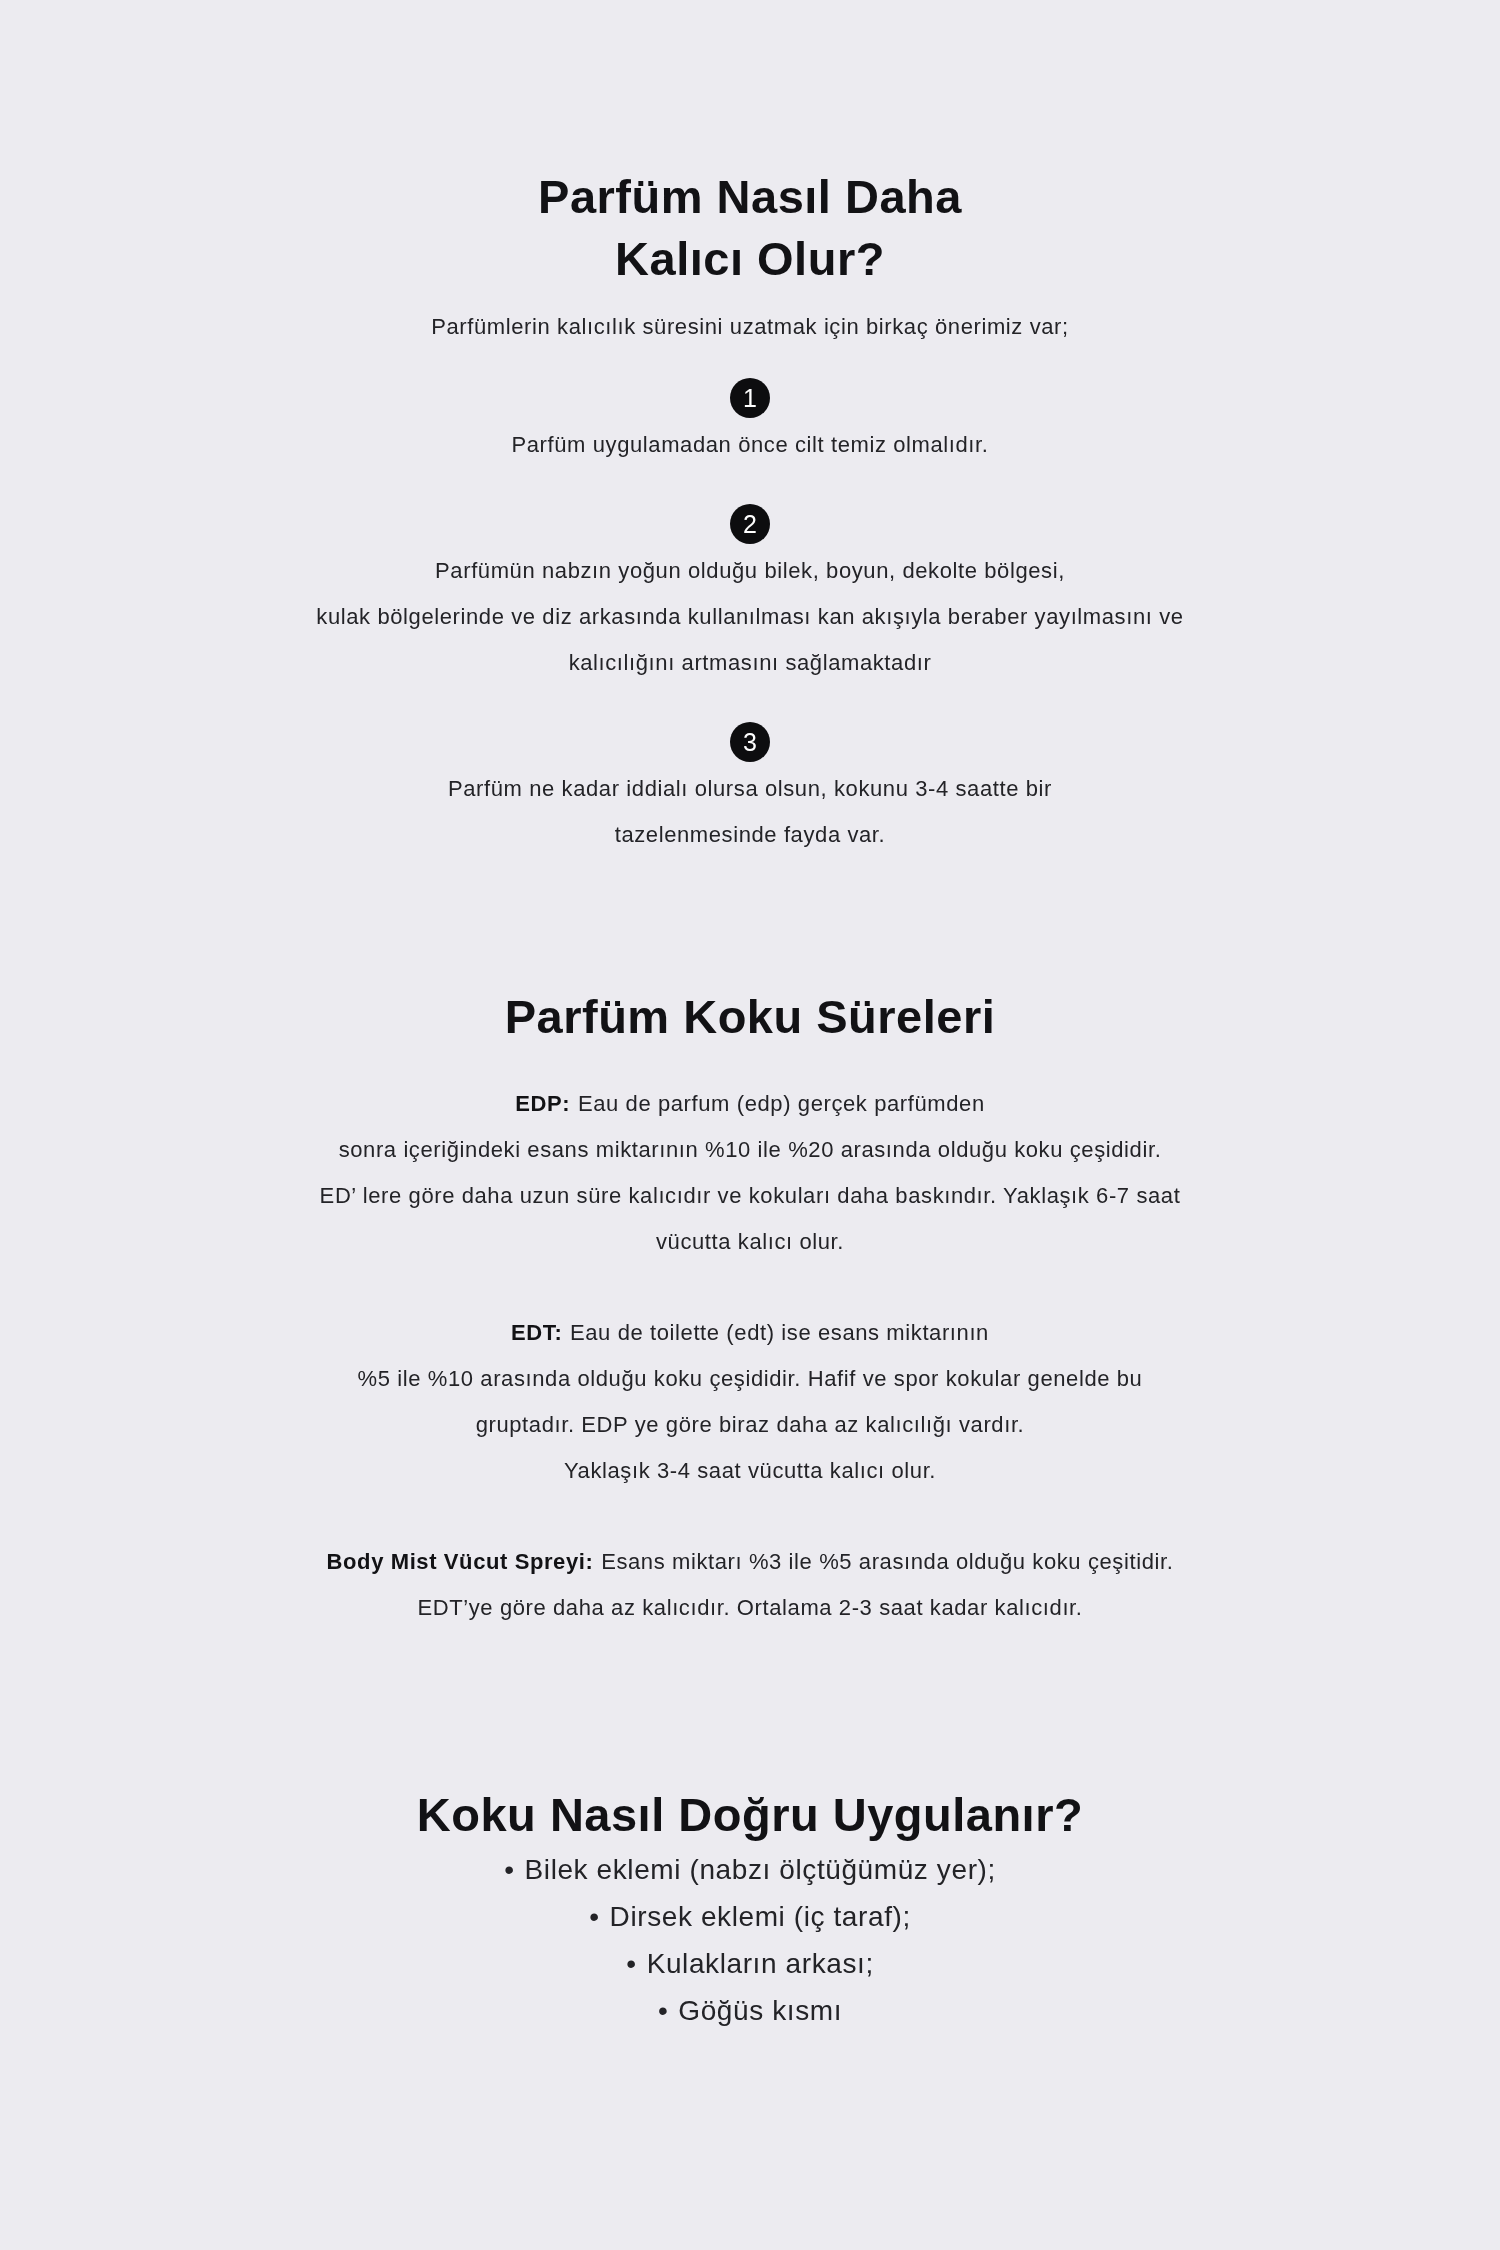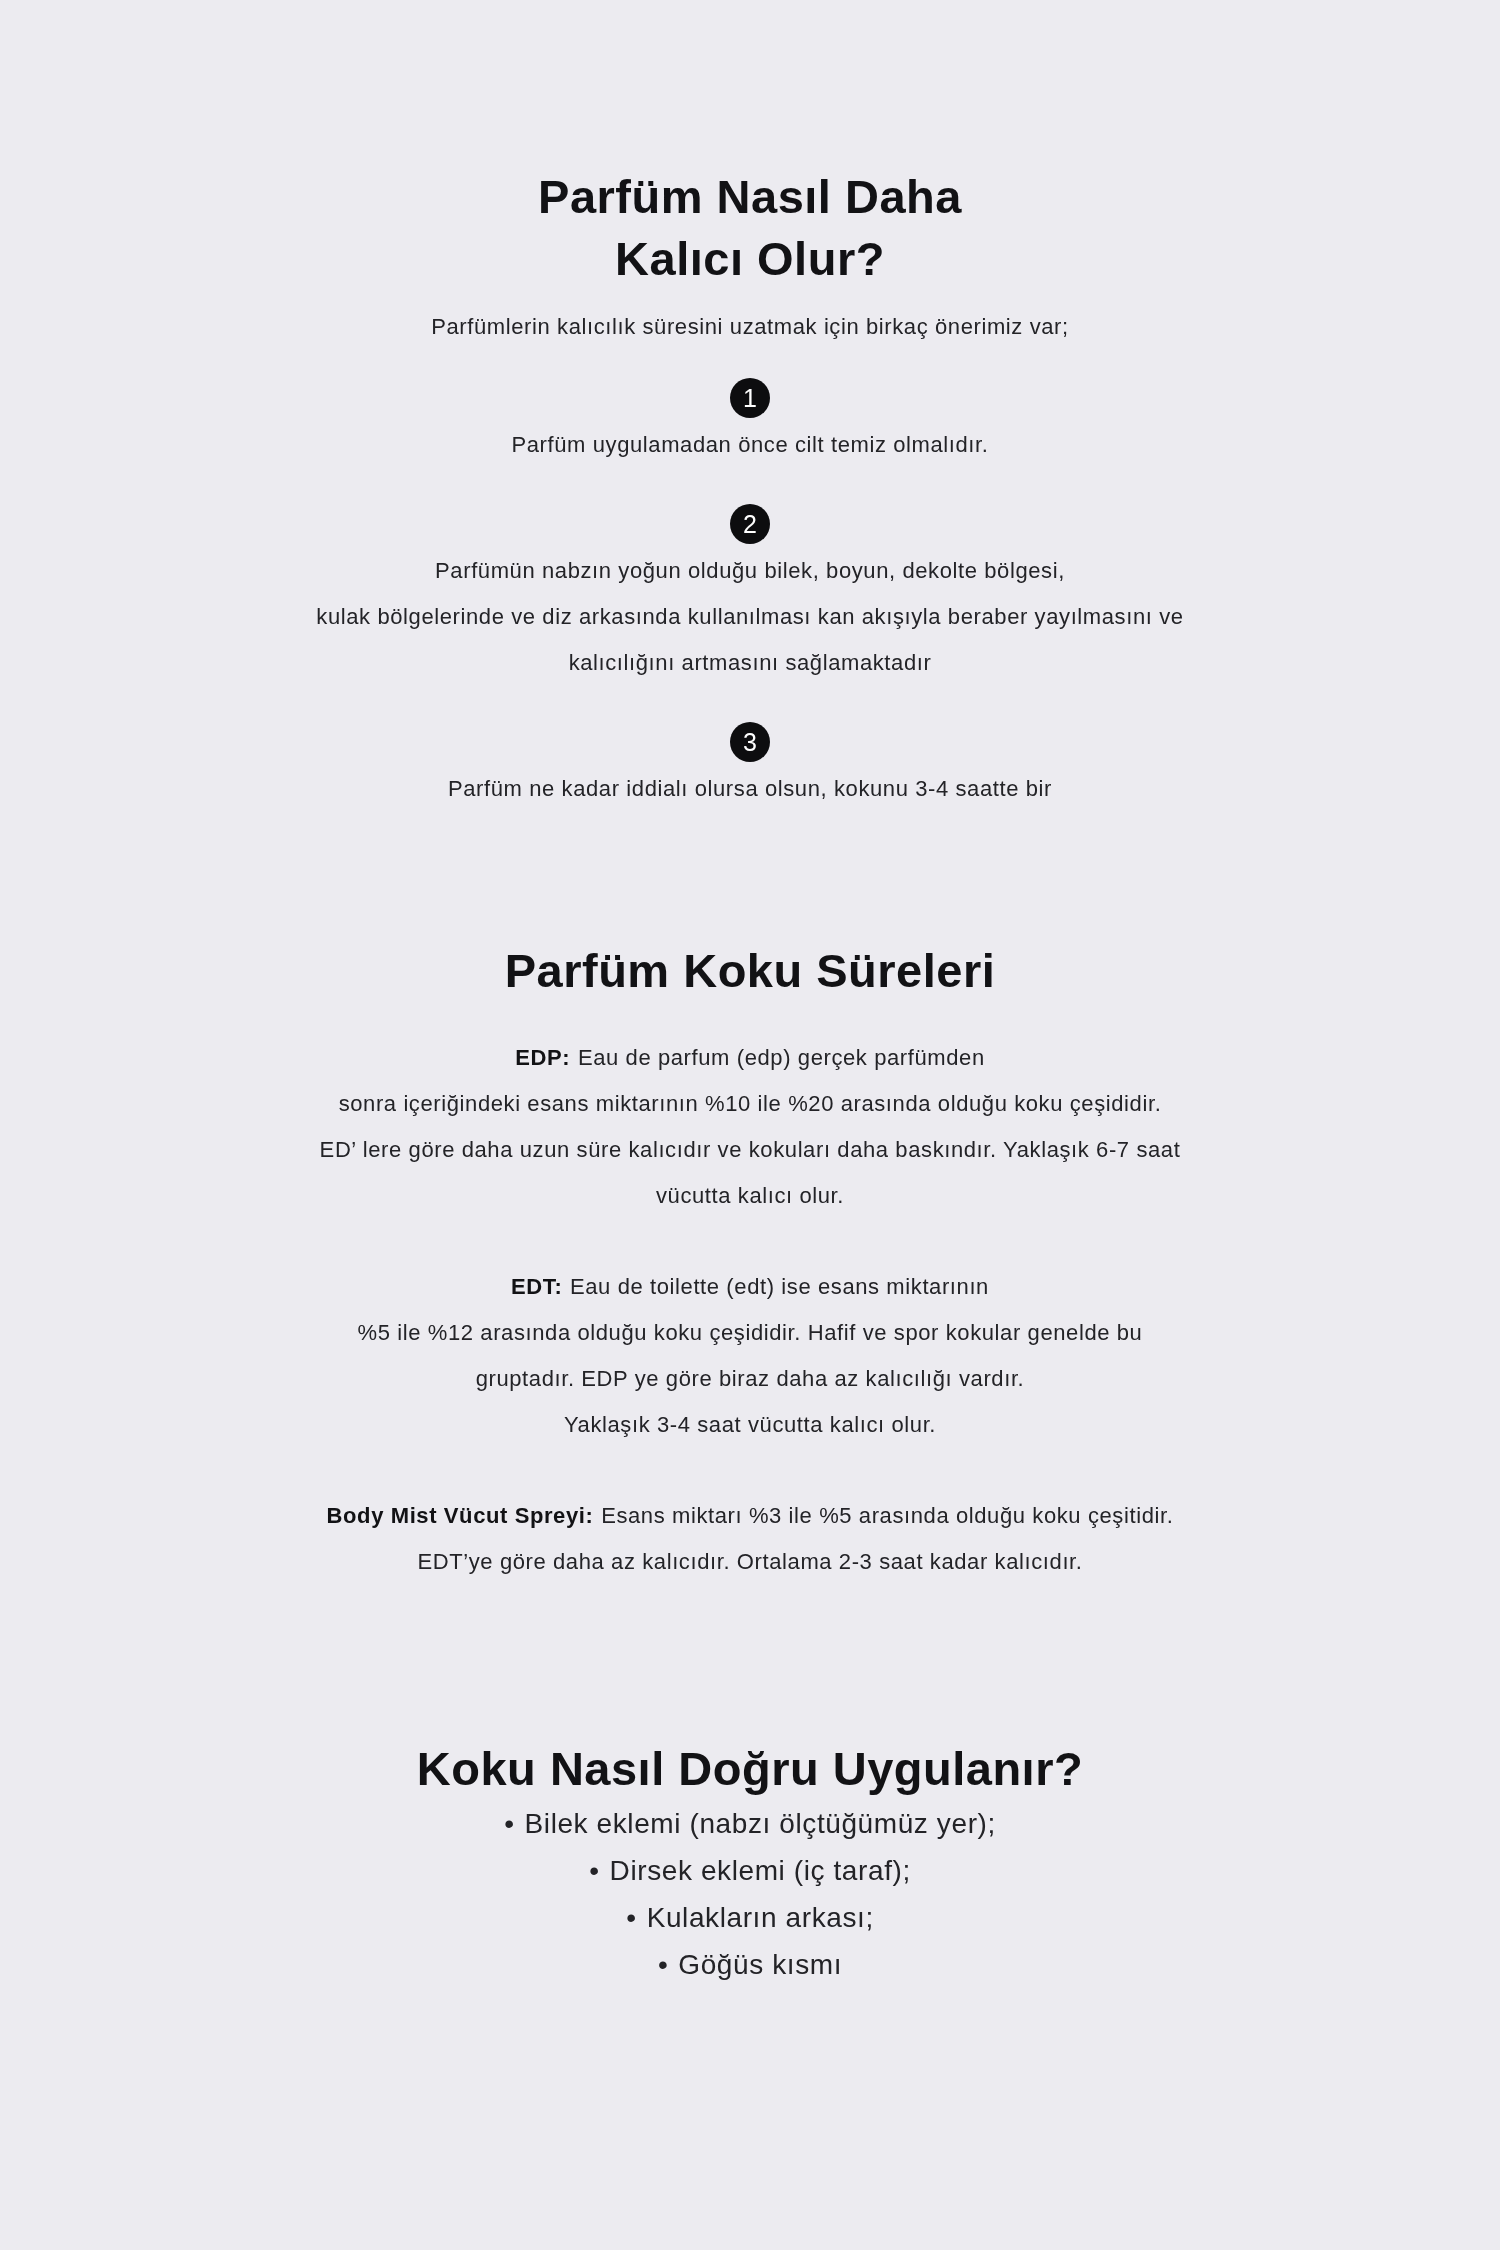--- a/index.html
+++ b/index.html
@@ -105,40 +105,41 @@
         <p class="body-line">Parfümün nabzın yoğun olduğu bilek, boyun, dekolte bölgesi,</p>
         <p class="body-line">kulak bölgelerinde ve diz arkasında kullanılması kan akışıyla beraber yayılmasını ve</p>
         <p class="body-line">kalıcılığını artmasını sağlamaktadır</p>
       </div>
 
       <div class="step">
         <div class="step-num">
           <span>3</span>
         </div>
         <p class="body-line">Parfüm ne kadar iddialı olursa olsun, kokunu 3-4 saatte bir</p>
+        <p class="body-line">tazelenmesinde fayda var.</p>
       </div>
     </section>
 
     <section class="section-durations">
       <h2>Parfüm Koku Süreleri</h2>
 
       <div class="para-first">
         <p class="body-line">
           <strong class="runin">EDP:</strong><span>Eau de parfum (edp) gerçek parfümden</span>
         </p>
         <p class="body-line">sonra içeriğindeki esans miktarının %10 ile %20 arasında olduğu koku çeşididir.</p>
         <p class="body-line">ED’ lere göre daha uzun süre kalıcıdır ve kokuları daha baskındır. Yaklaşık 6-7 saat</p>
         <p class="body-line">vücutta kalıcı olur.</p>
       </div>
 
       <div class="para">
         <p class="body-line">
           <strong class="runin">EDT:</strong><span>Eau de toilette  (edt) ise esans miktarının</span>
         </p>
-        <p class="body-line">%5 ile %12 arasında olduğu koku çeşididir. Hafif ve spor kokular genelde bu</p>
+        <p class="body-line">%5 ile %10 arasında olduğu koku çeşididir. Hafif ve spor kokular genelde bu</p>
         <p class="body-line">gruptadır. EDP ye göre biraz daha az kalıcılığı vardır.</p>
         <p class="body-line">Yaklaşık 3-4 saat vücutta kalıcı olur.</p>
       </div>
 
       <div class="para">
         <p class="body-line">
           <strong class="runin">Body Mist Vücut Spreyi:</strong><span>Esans miktarı %3 ile %5 arasında olduğu koku çeşitidir.</span>
         </p>
         <p class="body-line">EDT’ye göre daha az kalıcıdır. Ortalama 2-3 saat kadar kalıcıdır.</p>
       </div>

